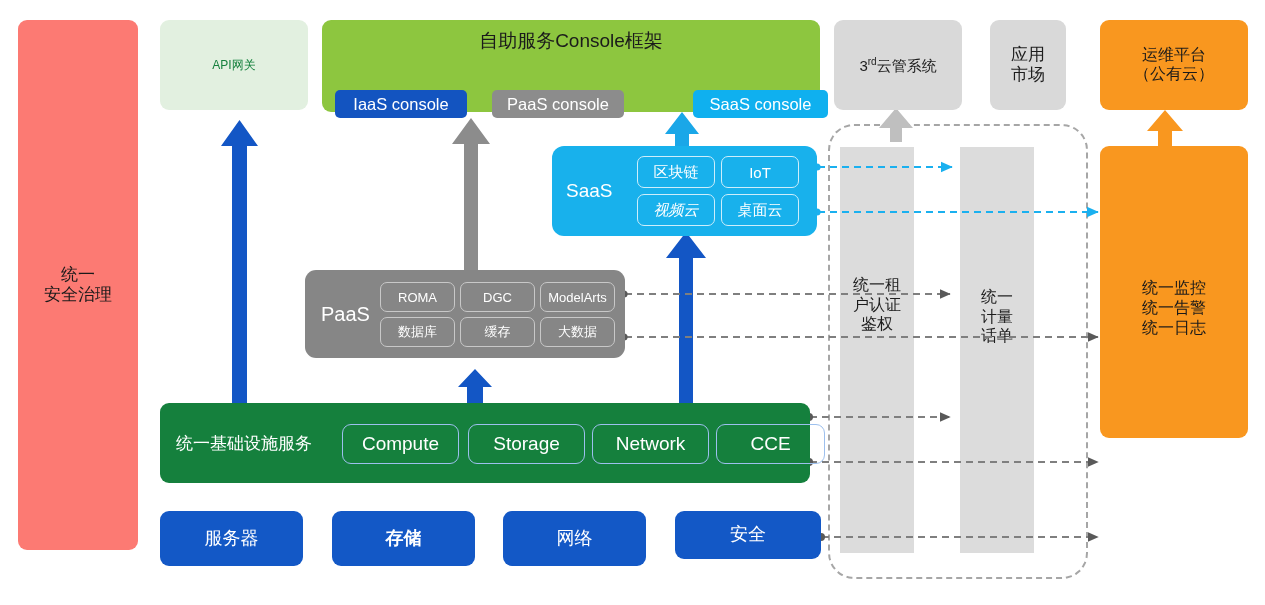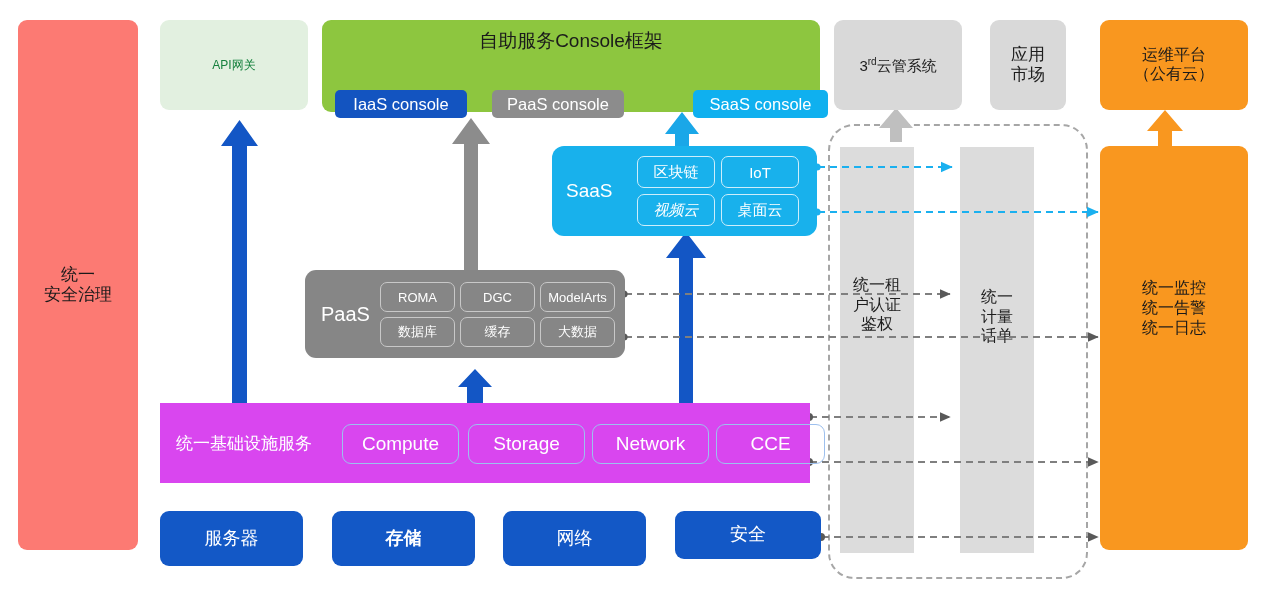--- a/index.html
+++ b/index.html
@@ -27,21 +27,21 @@
   .saas-box{background:#18b1ec;}
   .saas-label{position:absolute;left:14px;top:50%;transform:translateY(-50%);color:#fff;font-size:19px;}
   .saas-chip{position:absolute;border:1.6px solid #cdeefb;border-radius:7px;color:#ffffff;font-size:15px;display:flex;align-items:center;justify-content:center;}
 
   
   .paas-box{background:#868686;border-radius:11px;}
   .paas-label{position:absolute;left:16px;top:50%;transform:translateY(-50%);color:#fff;font-size:20px;}
   .paas-chip{position:absolute;border:1.5px solid #c8c8c8;border-radius:7px;color:#ffffff;font-size:13px;display:flex;align-items:center;justify-content:center;}
 
   
-  .infra-bar{background:#d946ef;border-radius:0;}
+  .infra-bar{background:#15803d;border-radius:9px;}
   .infra-label{position:absolute;left:16px;top:50%;transform:translateY(-50%);color:#fff;font-size:17px;}
   .infra-chip{position:absolute;border:1.6px solid #9dc0ee;border-radius:9px;color:#ffffff;font-size:19px;display:flex;align-items:center;justify-content:center;}
 
   
   .res-box{background:#1358c6;color:#ffffff;font-size:18px;border-radius:9px;}
 
   
   .gray-box{background:#d9d9d9;color:#1d1d1d;font-size:15px;border-radius:9px;}
 
   
@@ -180,21 +180,21 @@
     </div>
   </div>
 
   <div class="box orange-box" style="left:1100px;top:20px;width:148px;height:90px;">
     <div>
       <div>运维平台</div>
       <div>（公有云）</div>
     </div>
   </div>
 
-  <div class="box orange-box" style="left:1100px;top:146px;width:148px;height:404px;">
+  <div class="box orange-box" style="left:1100px;top:146px;width:148px;height:292px;">
     <div style="position:absolute;left:0;right:0;top:132px;line-height:1.25;">
       <div>统一监控</div>
       <div>统一告警</div>
       <div>统一日志</div>
     </div>
   </div>
 
   <div class="rnd-lg saas-box" style="position:absolute;left:552px;top:146px;width:265px;height:90px;">
     <div class="saas-label">SaaS</div>
     <div class="saas-chip" style="left:85px;top:10px;width:76px;height:30px;">区块链</div>

